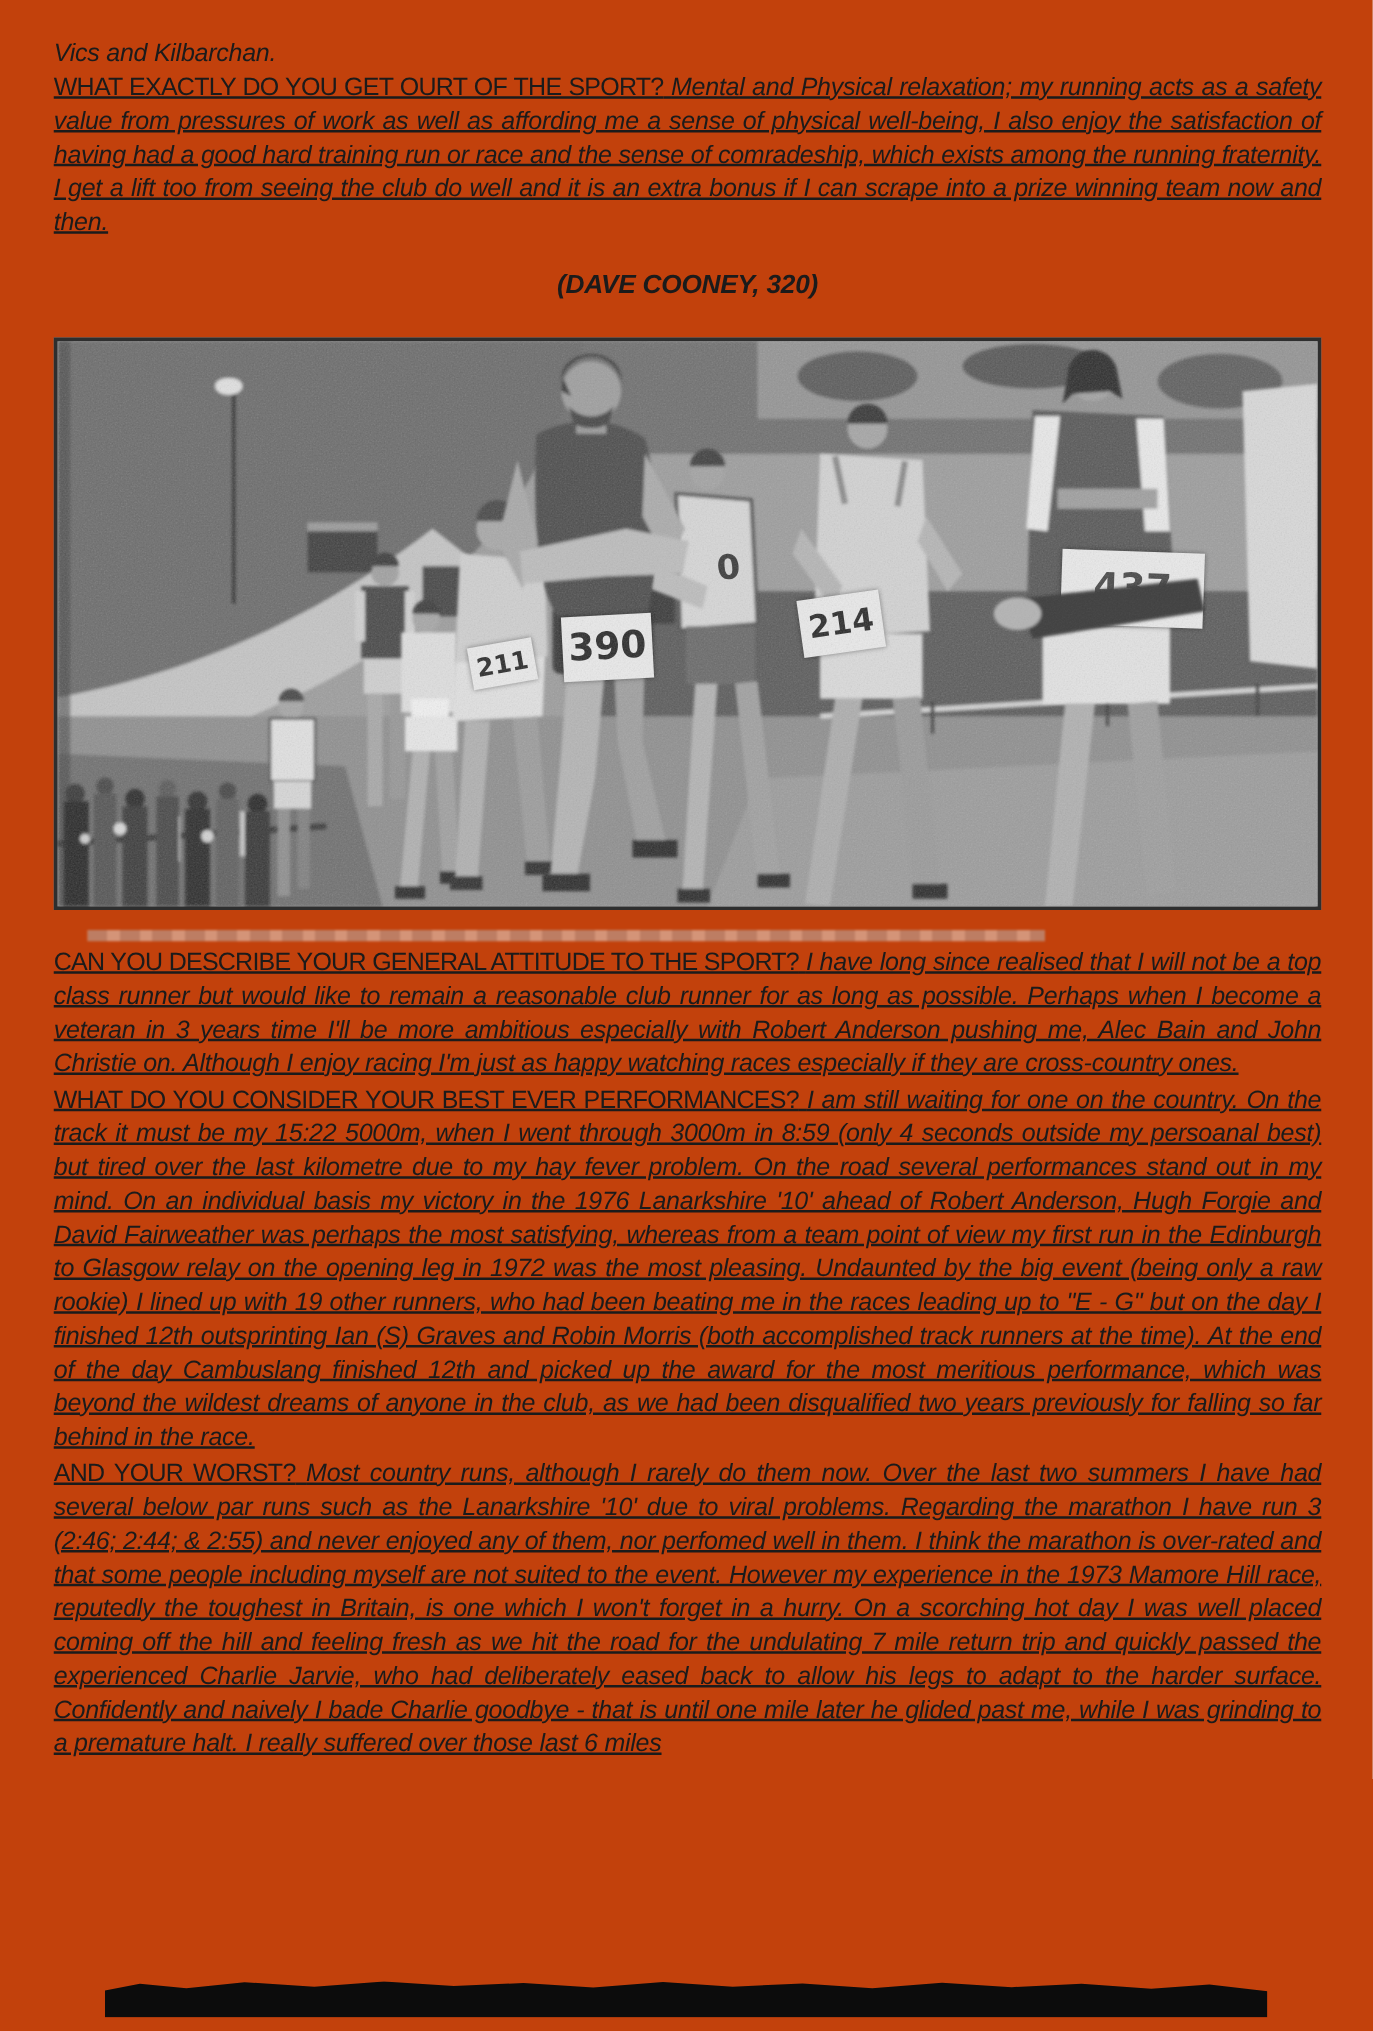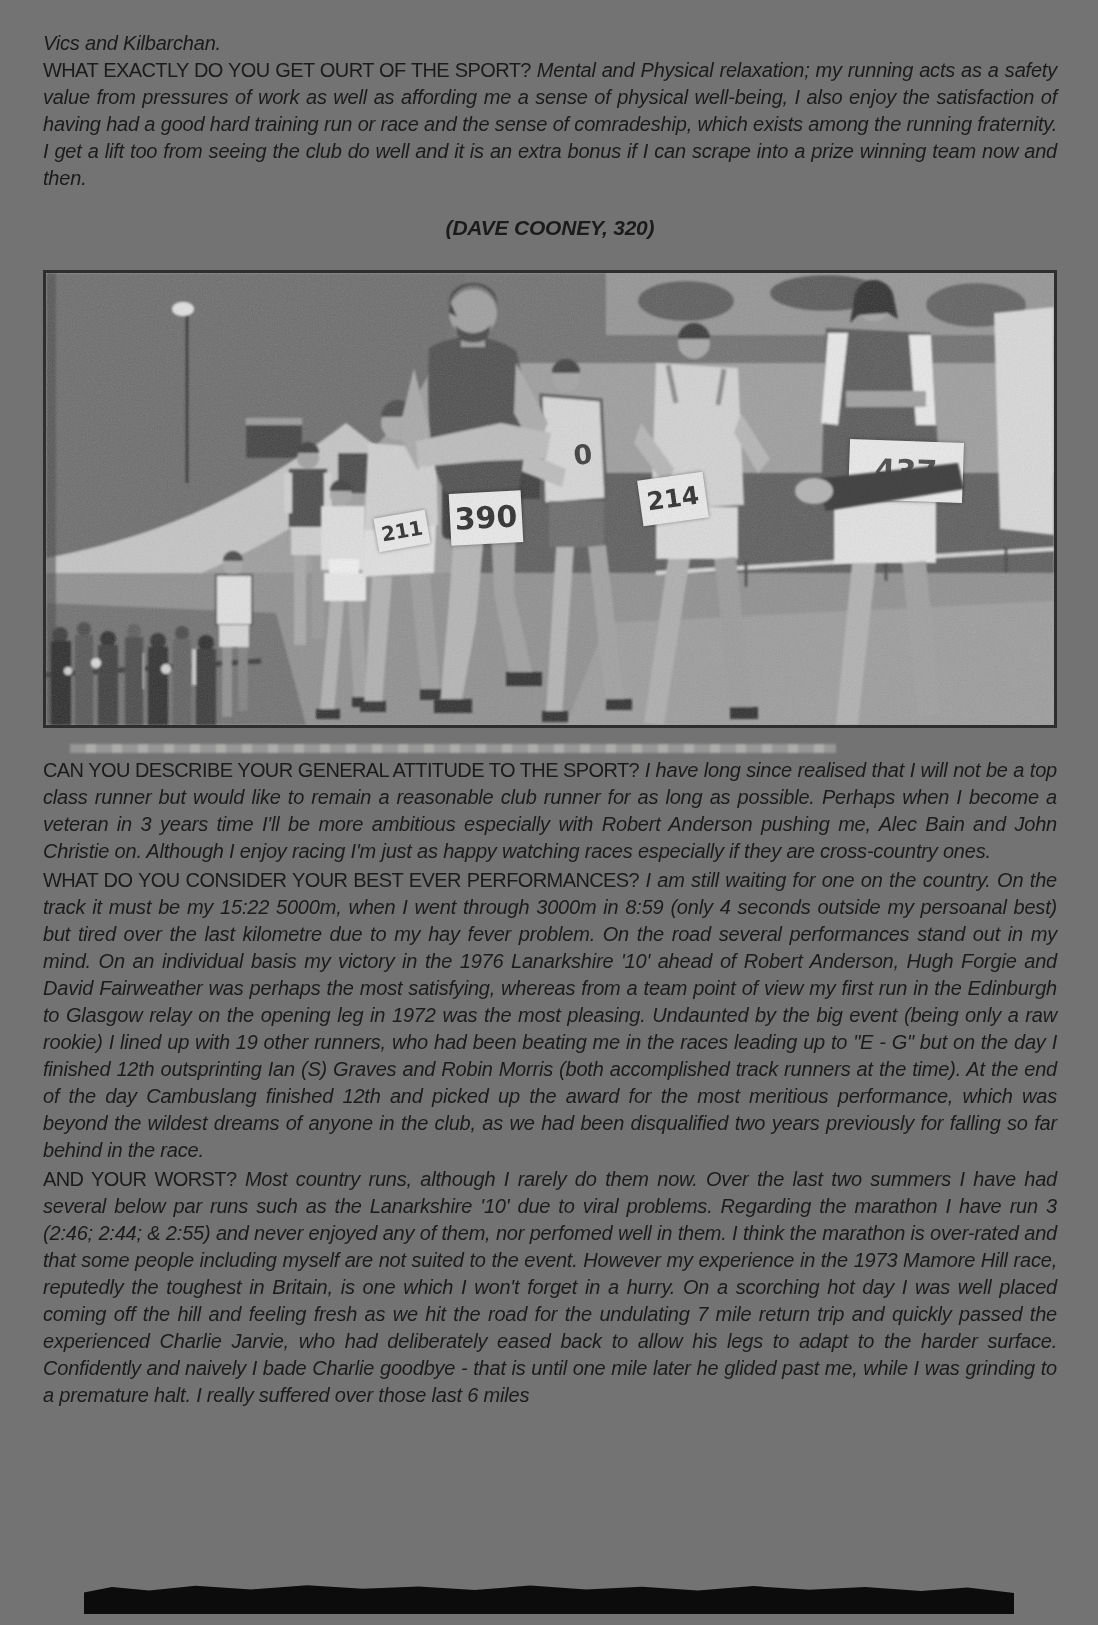--- a/index.html
+++ b/index.html
@@ -1,20 +1,20 @@
 <!DOCTYPE html>
 <html><head>
 <meta charset="utf-8">
 <style>
   html,body{margin:0;padding:0;}
   body{width:1098px;height:1625px;background:#e9e9e7;font-family:"Liberation Sans",sans-serif;}
-  .page{position:relative;width:1098px;height:1625px;background:#737373;overflow:hidden;}
+  .page{position:relative;width:1098px;height:1625px;background:#c2410c;overflow:hidden;}
   .content{position:absolute;left:43px;top:30px;width:1014px;color:#1b1b1b;}
   .line,.para{font-size:20px;line-height:27px;letter-spacing:-0.2px;}
-  .para{text-align:justify;margin:0;}
+  .para{text-align:justify;margin:0;text-decoration:underline;}
   .ans{font-style:italic;}
   .q{font-style:normal;letter-spacing:-0.6px;}
   .caption{margin-top:22px;text-align:center;font-size:21px;line-height:27px;font-weight:bold;font-style:italic;letter-spacing:-0.2px;}
   .photo{position:relative;margin-top:29px;width:1014px;height:458px;box-sizing:border-box;
          border:3px solid #2e2e2e;background:#9a9a9a;overflow:hidden;}
   .photo svg{position:absolute;left:0;top:0;width:100%;height:100%;}
   .bib{position:absolute;background:#e9e9e9;color:#2a2a2a;font-family:"DejaVu Sans",sans-serif;
        font-weight:bold;text-align:center;z-index:5;box-shadow:0 0 4px rgba(0,0,0,.45);}
   .bib-211{left:330px;top:241px;width:52px;height:34px;font-size:20px;line-height:34px;transform:rotate(-10deg);}
   .bib-390{left:404px;top:219px;width:72px;height:52px;font-size:30px;line-height:52px;transform:rotate(-3deg);}

